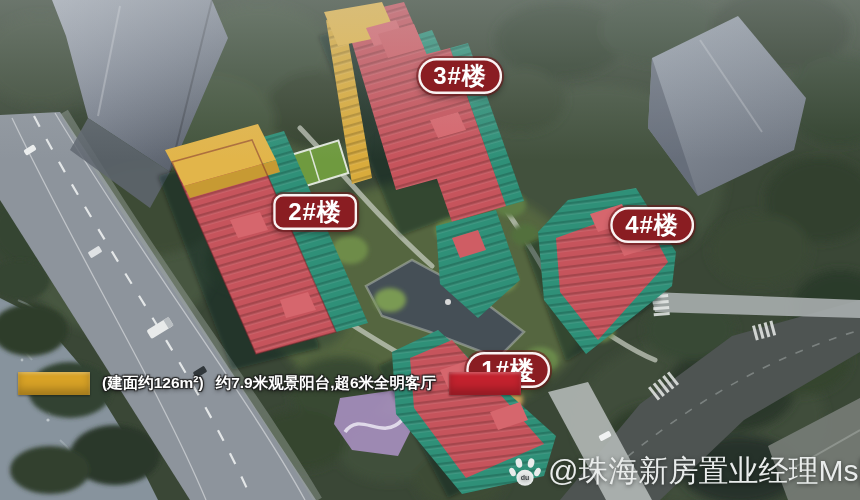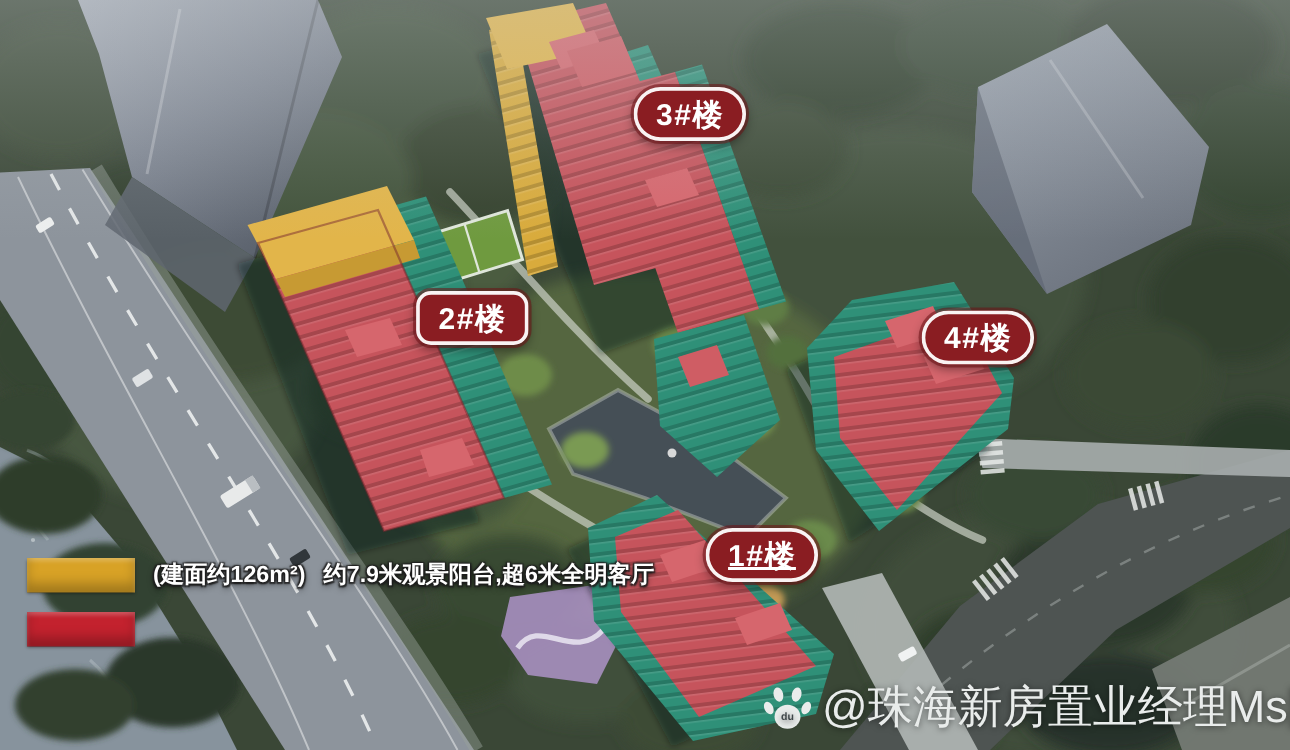--- a/index.html
+++ b/index.html
@@ -10,25 +10,25 @@
   }
   .scene{position:absolute;left:0;top:0;}
   
   .badge{
     position:absolute;transform:translate(-50%,-50%);
     height:36px;display:flex;align-items:center;justify-content:center;
     padding:0 15px;border-radius:20px;
     box-shadow:inset 0 0 0 2.5px rgba(255,255,255,.95),
                0 0 0 2px rgba(110,18,22,.55),
                0 3px 7px rgba(0,0,0,.45);
-    color:#fff;font-size:20px;font-weight:bold;letter-spacing:1px;
+    color:#fff;font-size:24px;font-weight:bold;letter-spacing:1px;
     white-space:nowrap;
   }
   
-  .legend{position:absolute;left:18px;top:372px;display:flex;flex-direction:column;gap:13px;justify-content:flex-end;}
+  .legend{position:absolute;left:18px;top:372px;display:flex;flex-direction:row;gap:13px;justify-content:flex-end;}
   .legend-row{display:flex;align-items:center;gap:12px;height:23px;}
   .swatch{
     width:72px;height:23px;flex:none;
     box-shadow:inset 0 -6px 8px rgba(0,0,0,.25), inset 0 2px 3px rgba(255,255,255,.25),
                0 1px 2px rgba(0,0,0,.4);
   }
   .legend-text{
     color:#fff;font-size:15.5px;font-weight:bold;white-space:nowrap;
     text-shadow:-1px -1px 1px rgba(30,30,30,.9),1px -1px 1px rgba(30,30,30,.9),
                 -1px 1px 1px rgba(30,30,30,.9),1px 1px 1px rgba(30,30,30,.9),

